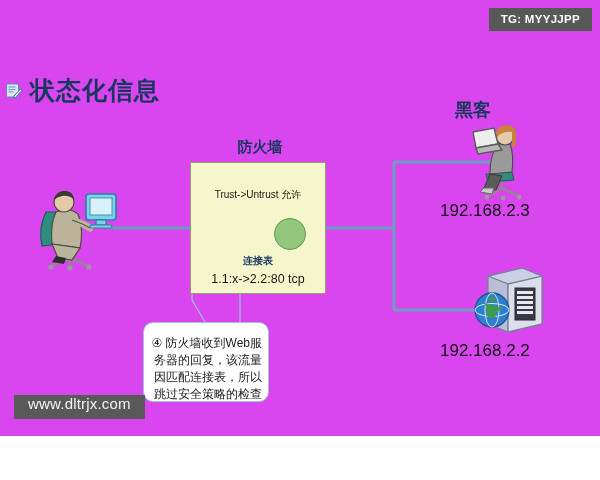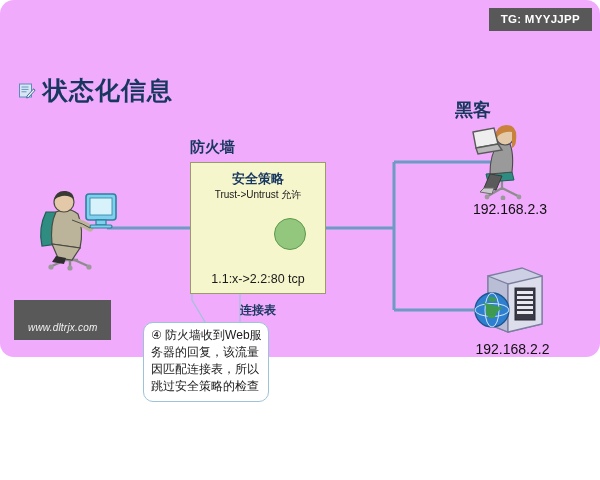--- a/index.html
+++ b/index.html
@@ -10,23 +10,22 @@
     width: 600px;
     height: 480px;
     background: #ffffff;
     font-family: "Liberation Sans", "DejaVu Sans", sans-serif;
     overflow: hidden;
     position: relative;
   }
   #stage {
     position: relative;
     width: 600px;
-    height: 357px;
-    background: #f0abfc;
-    border-radius: 14px;
+    height: 436px;
+    background: #d946ef;
   }
 
   
   .tg-tag {
     position: absolute;
     right: 8px;
     top: 8px;
     background: #585858;
     color: #ffffff;
     font-size: 11.5px;
@@ -36,31 +35,30 @@
     white-space: nowrap;
   }
 
   
   .watermark {
     position: absolute;
     left: 14px;
     bottom: 17px;
     background: #595959;
     color: #f2f2f2;
-    font-size: 10px;
-    padding: 22px 14px 7px 14px;
+    font-size: 15px;
+    padding: 0 14px 7px 14px;
     letter-spacing: 0.2px;
     white-space: nowrap;
-    font-style: italic;
   }
 
   
   .page-title-row {
     position: absolute;
-    left: 18px;
+    left: 5px;
     top: 78px;
     display: flex;
     align-items: center;
     gap: 7px;
   }
   .title-icon {
     width: 18px;
     height: 18px;
     position: relative;
     flex: 0 0 auto;
@@ -83,20 +81,21 @@
     height: 480px;
     pointer-events: none;
   }
 
   
   .fw-label {
     position: absolute;
     left: 190px;
     top: 138px;
     width: 140px;
+    text-align: center;
     font-size: 15px;
     font-weight: bold;
     color: #17375e;
     white-space: nowrap;
   }
   .fw-box {
     position: absolute;
     left: 190px;
     top: 162px;
     width: 136px;
@@ -136,25 +135,24 @@
     background: #94c77e;
     border: 1px solid #5e9a4c;
     box-sizing: border-box;
   }
   .fw-conn-title {
     position: absolute;
     left: 0;
     right: 0;
     top: 91px;
     text-align: center;
-    font-size: 12px;
-    font-weight: bold;
-    color: #17375e;
-    white-space: nowrap;
-    margin-top: 48px;
+    font-size: 10px;
+    font-weight: bold;
+    color: #17375e;
+    white-space: nowrap;
   }
   .fw-conn-entry {
     position: absolute;
     left: 0;
     right: 0;
     top: 109px;
     text-align: center;
     font-size: 12.5px;
     color: #1a1a1a;
     white-space: nowrap;
@@ -164,24 +162,23 @@
   .node-name {
     position: absolute;
     font-size: 18px;
     font-weight: bold;
     color: #17375e;
     white-space: nowrap;
     text-align: left;
   }
   .node-ip {
     position: absolute;
-    font-size: 14px;
+    font-size: 17px;
     color: #111111;
     white-space: nowrap;
-    text-align: center;
   }
   .client-name  { left: 24px;  top: 146px; width: 110px; }
   .client-ip    { left: 14px;  top: 275px; width: 130px; }
   .hacker-name  { left: 455px; top: 98px;  width: 110px; }
   .hacker-ip    { left: 440px; top: 201px; width: 140px; }
   .server-name  { left: 440px; top: 241px; width: 145px; }
   .server-ip    { left: 440px; top: 341px; width: 145px; }
 
   
   .device {
@@ -200,25 +197,25 @@
     height: 80px;
     border: 1px solid #9dc3d8;
     border-radius: 10px;
     background: #ffffff;
     box-sizing: border-box;
   }
   .callout-text {
     position: absolute;
     left: 7px;
     right: 6px;
-    top: 4px;
+    top: 12px;
     font-size: 12px;
     line-height: 17px;
     color: #1a1a1a;
-    text-align: left;
+    text-align: right;
     letter-spacing: 0;
   }
 </style>
 </head>
 <body>
 
 <div id="stage">
 
   <svg id="wires" viewBox="0 0 600 480">
 
@@ -248,21 +245,20 @@
         <path d="M9 14 L15.5 7 L17 8.4 L10.6 15.4 L8.7 16 Z" fill="#f2f2f2" stroke="#3d6f9e" stroke-width="1"></path>
         <path d="M15.5 7 L17 8.4" stroke="#3d6f9e" stroke-width="1"></path>
       </svg>
     </span>
     <span class="page-title-text">状态化信息</span>
   </div>
 
   <div class="fw-label">防火墙</div>
 
   <div class="fw-box">
-    <div class="fw-sec-title">安全策略</div>
     <div class="fw-sec-rule">Trust-&gt;Untrust  允许</div>
     <div class="fw-green-dot"></div>
     <div class="fw-conn-title">连接表</div>
     <div class="fw-conn-entry">1.1:x-&gt;2.2:80  tcp</div>
   </div>
 
   <div class="device client-art">
     <svg viewBox="0 0 100 104" width="100" height="104">
 
       <path d="M34 92 L50 92 M42 70 L42 92" stroke="#8c8c8c" stroke-width="2.4" fill="none"></path>

